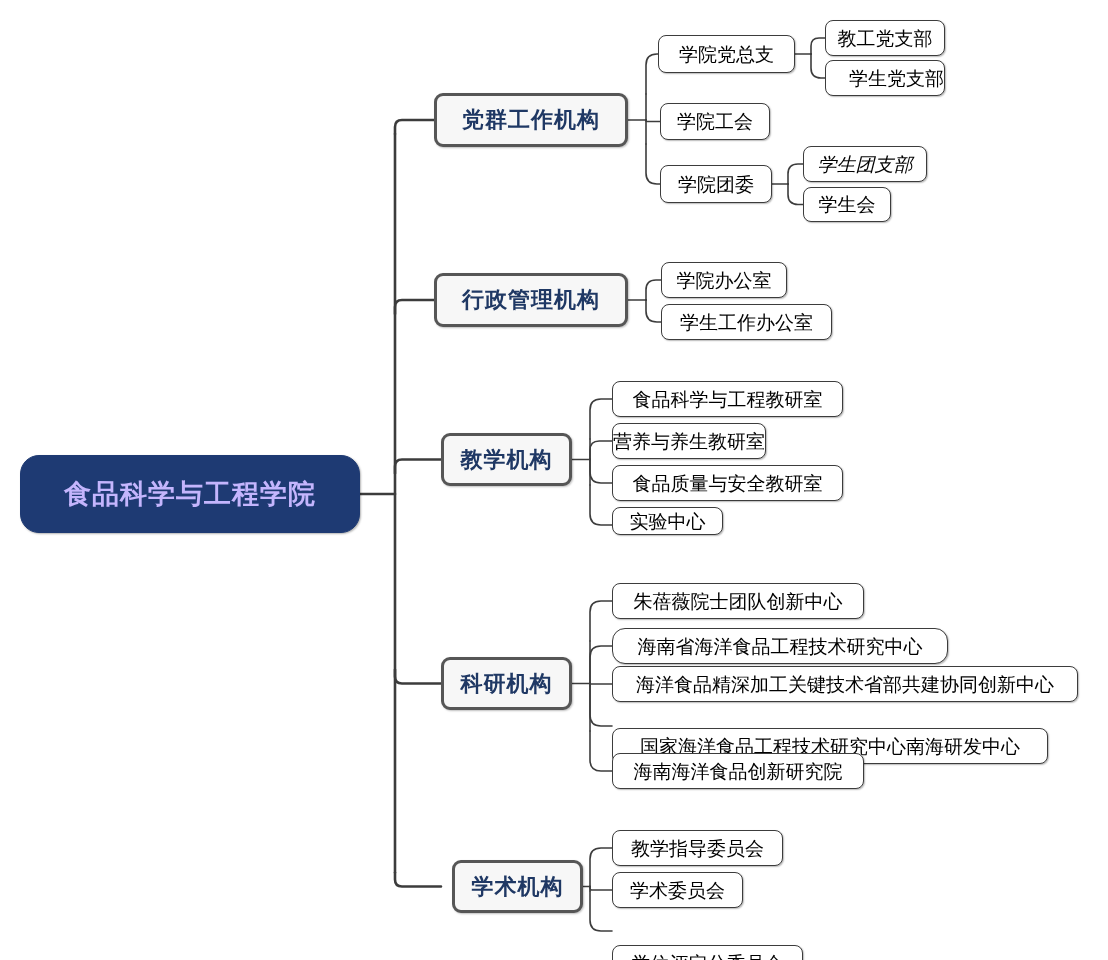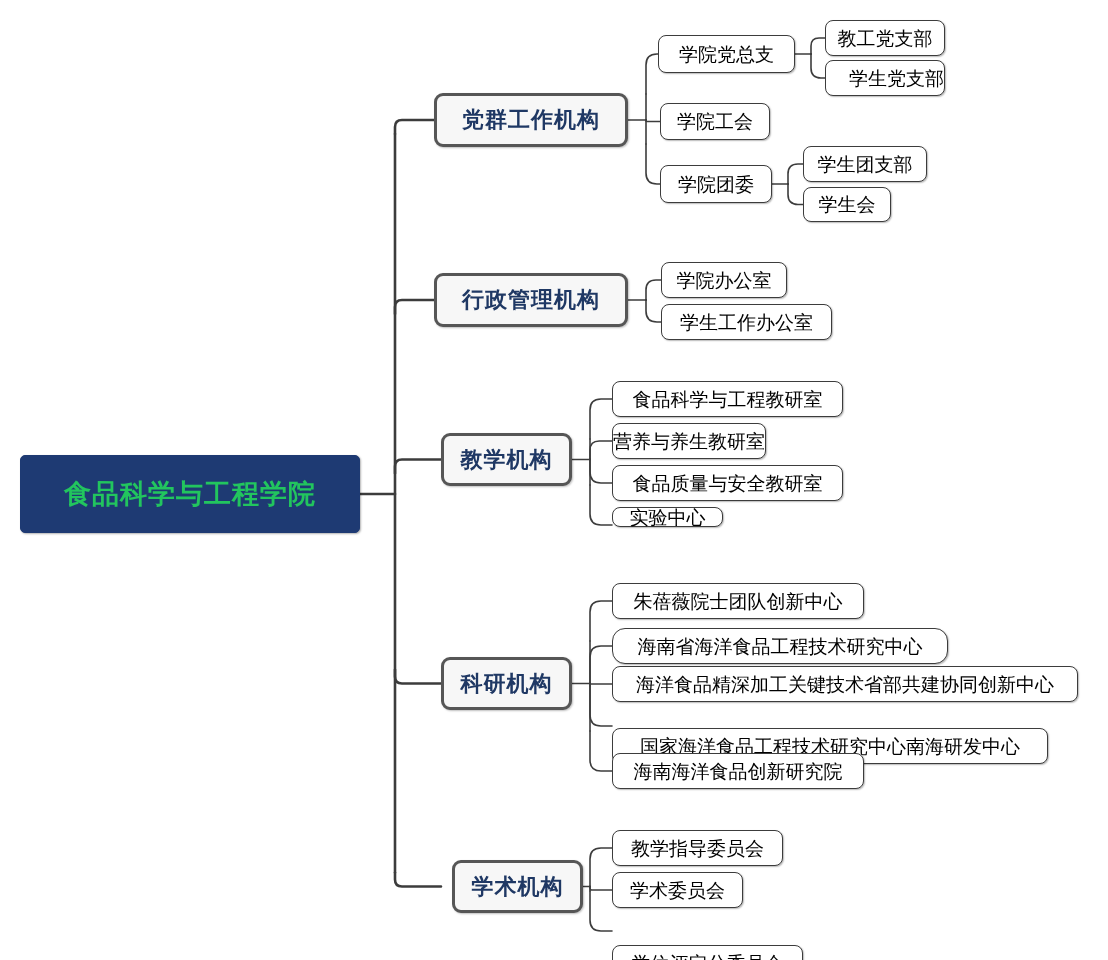--- a/index.html
+++ b/index.html
@@ -32,22 +32,22 @@
     display: flex;
     align-items: center;
     justify-content: center;
     white-space: nowrap;
     line-height: 1;
   }
   
   .node.lvl1 {
     background: #1e3a73;
     border: 1px solid #1e3a73;
-    border-radius: 5px;
-    color: #22c55e;
+    border-radius: 19px;
+    color: #c4b5fd;
     font-size: 27px;
     font-weight: bold;
     letter-spacing: 1px;
     box-shadow: 1px 1px 2px rgba(0,0,0,0.30);
   }
   
   .node.lvl2 {
     background: #f7f7f7;
     border: 3px solid #565656;
     border-radius: 9px;
@@ -144,21 +144,21 @@
       </div>
       <div class="node lvl4" style="left: 825px; top: 60px; width: 120px; height: 36px; justify-content: flex-end;">
         <span>学生党支部</span>
       </div>
       <div class="node lvl3" style="left: 660px; top: 103px; width: 110px; height: 37px;">
         <span>学院工会</span>
       </div>
       <div class="node lvl3" style="left: 660px; top: 165px; width: 112px; height: 38px;">
         <span>学院团委</span>
       </div>
-      <div class="node lvl4" style="left: 803px; top: 146px; width: 124px; height: 36px;">
+      <div class="node lvl4" style="left: 803px; top: 146px; width: 124px; height: 36px; font-style: italic;">
         <span>学生团支部</span>
       </div>
       <div class="node lvl4" style="left: 803px; top: 187px; width: 88px; height: 35px;">
         <span>学生会</span>
       </div>
       <div class="node lvl2" style="left: 434px; top: 273px; width: 194px; height: 54px;">
         <span>行政管理机构</span>
       </div>
       <div class="node lvl3" style="left: 661px; top: 262px; width: 126px; height: 36px;">
         <span>学院办公室</span>
@@ -171,21 +171,21 @@
       </div>
       <div class="node lvl3" style="left: 612px; top: 381px; width: 231px; height: 36px;">
         <span>食品科学与工程教研室</span>
       </div>
       <div class="node lvl3" style="left: 612px; top: 423px; width: 154px; height: 36px;">
         <span>营养与养生教研室</span>
       </div>
       <div class="node lvl3" style="left: 612px; top: 465px; width: 231px; height: 36px;">
         <span>食品质量与安全教研室</span>
       </div>
-      <div class="node lvl3" style="left: 612px; top: 507px; width: 111px; height: 20px;">
+      <div class="node lvl3" style="left: 612px; top: 507px; width: 111px; height: 28px;">
         <span>实验中心</span>
       </div>
       <div class="node lvl2" style="left: 441px; top: 657px; width: 131px; height: 53px;">
         <span>科研机构</span>
       </div>
       <div class="node lvl3" style="left: 612px; top: 583px; width: 252px; height: 36px;">
         <span>朱蓓薇院士团队创新中心</span>
       </div>
       <div class="node lvl3" style="left: 612px; top: 628px; width: 336px; height: 36px; border-radius: 13px;">
         <span>海南省海洋食品工程技术研究中心</span>

